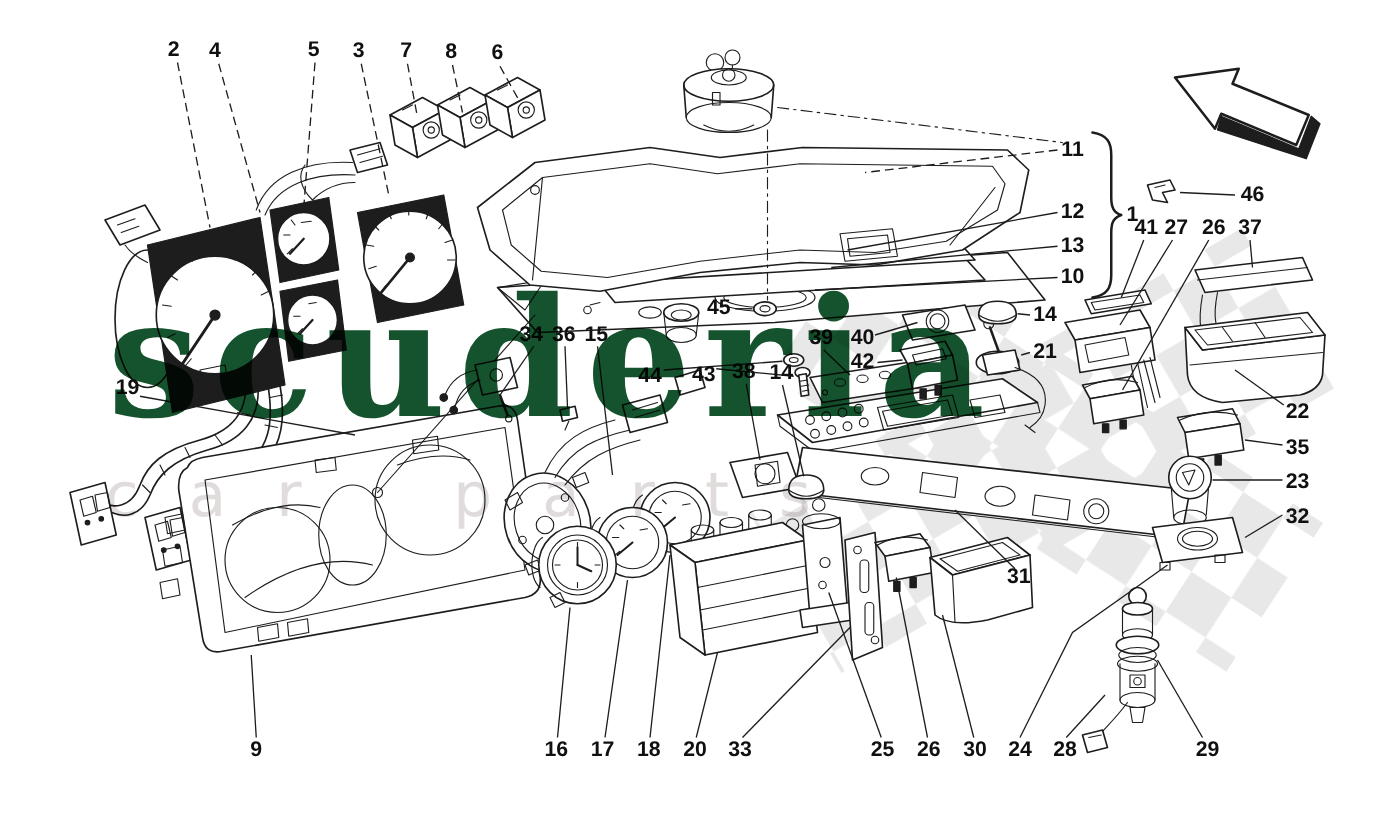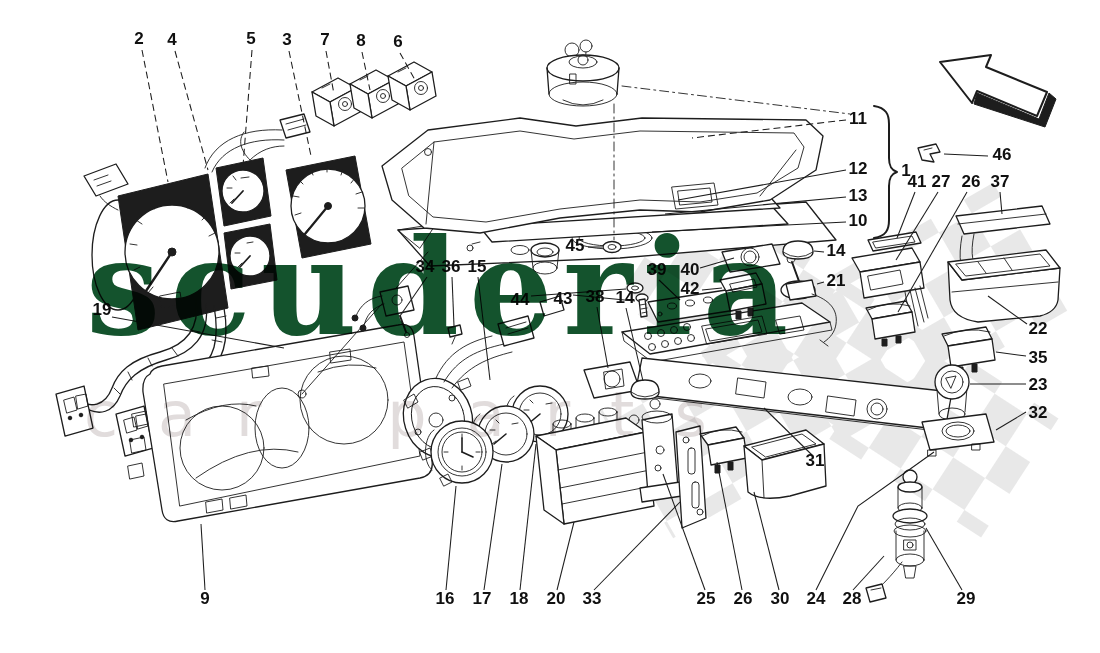--- a/index.html
+++ b/index.html
@@ -11,22 +11,22 @@
   .wh{fill:#ffffff;stroke:#1d1d1d;stroke-width:1.3;stroke-linejoin:round;}
   .bk{fill:#1d1d1d;stroke:#1d1d1d;stroke-width:1;stroke-linejoin:round;}
   .leader{fill:none;stroke:#1d1d1d;stroke-width:1.05;}
   .dashed{stroke-dasharray:7 4;}
   .dashdot{stroke-dasharray:9 4 2 4;}
   text.callout{font:bold 17px "Liberation Sans",sans-serif;fill:#101010;
                text-anchor:middle;dominant-baseline:middle;}
   .wm-title{position:absolute;left:86px;top:222px;font-family:"DejaVu Serif",serif;
             font-weight:bold;font-size:132px;line-height:1;letter-spacing:10px;
             mix-blend-mode:multiply;pointer-events:none;white-space:nowrap;}
-  .wm-sub{position:absolute;left:84px;top:384px;font-family:"DejaVu Sans",sans-serif;
-          font-size:62px;line-height:1;letter-spacing:40px;word-spacing:26px;
+  .wm-sub{position:absolute;left:84px;top:372px;font-family:"DejaVu Sans",sans-serif;
+          font-size:49px;line-height:1;letter-spacing:40px;word-spacing:26px;
           mix-blend-mode:multiply;pointer-events:none;white-space:nowrap;}
 </style>
 </head>
 <body>
 
 <div class="stage">
 
 <svg id="diagram-svg" width="1100" height="653" viewBox="0 0 1100 653">
   <defs>
     <pattern id="chk" width="76" height="76" patternUnits="userSpaceOnUse">

